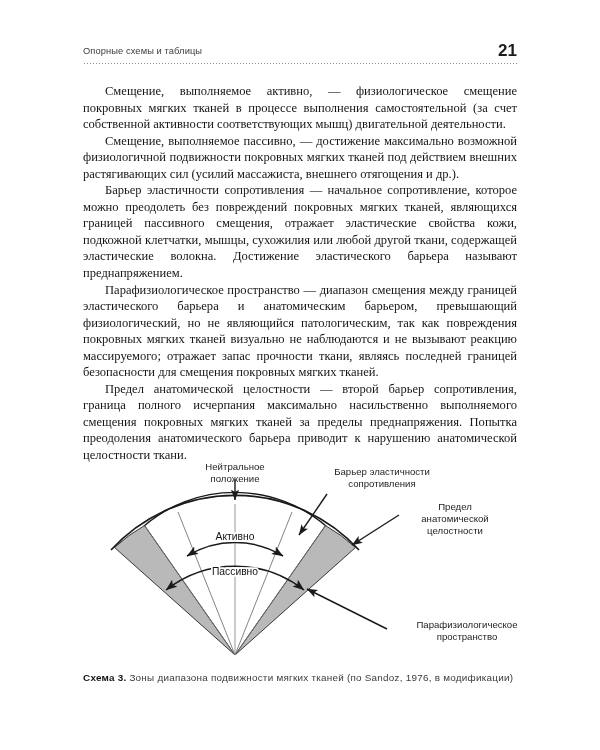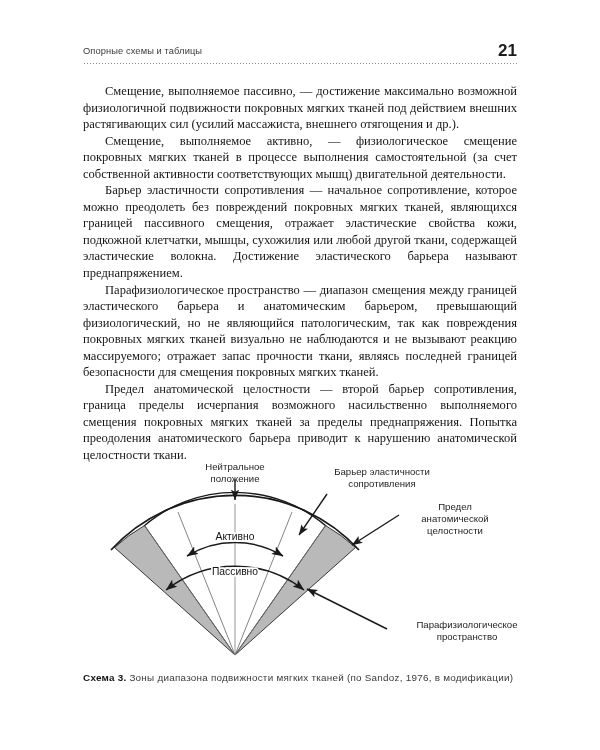--- a/index.html
+++ b/index.html
@@ -129,25 +129,25 @@
 
 <div class="page">
 
   <div class="running-head">
     <div class="running-head-title">Опорные схемы и таблицы</div>
     <div class="running-head-folio">21</div>
     <div class="running-head-rule"></div>
   </div>
 
   <div class="body-copy">
+    <p class="para">Смещение, выполняемое активно, — физиологическое смещение покровных мягких тканей в процессе выполнения самостоятельной (за счет собственной активности соответствующих мышц) двигательной деятельности.</p>
     <p class="para">Смещение, выполняемое пассивно, — достижение максимально возможной физиологичной подвижности покровных мягких тканей под действием внешних растягивающих сил (усилий массажиста, внешнего отягощения и др.).</p>
-    <p class="para">Смещение, выполняемое активно, — физиологическое смещение покровных мягких тканей в процессе выполнения самостоятельной (за счет собственной активности соответствующих мышц) двигательной деятельности.</p>
     <p class="para">Барьер эластичности сопротивления — начальное сопротивление, которое можно преодолеть без повреждений покровных мягких тканей, являющихся границей пассивного смещения, отражает эластические свойства кожи, подкожной клетчатки, мышцы, сухожилия или любой другой ткани, содержащей эластические волокна. Достижение эластического барьера называют преднапряжением.</p>
     <p class="para">Парафизиологическое пространство — диапазон смещения между границей эластического барьера и анатомическим барьером, превышающий физиологический, но не являющийся патологическим, так как повреждения покровных мягких тканей визуально не наблюдаются и не вызывают реакцию массируемого; отражает запас прочности ткани, являясь последней границей безопасности для смещения покровных мягких тканей.</p>
-    <p class="para">Предел анатомической целостности — второй барьер сопротивления, граница пределы исчерпания возможного насильственно выполняемого смещения покровных мягких тканей за пределы преднапряжения. Попытка преодоления анатомического барьера приводит к нарушению анатомической целостности ткани.</p>
+    <p class="para">Предел анатомической целостности — второй барьер сопротивления, граница полного исчерпания максимально насильственно выполняемого смещения покровных мягких тканей за пределы преднапряжения. Попытка преодоления анатомического барьера приводит к нарушению анатомической целостности ткани.</p>
   </div>
 
   <div class="figure">
     <svg width="600" height="215" viewBox="0 0 600 215">
 
       <g>
 
         <path d="M228,193 L107.5,85.5 A165,165 0 0 1 137.5,63.5 Z" fill="#b9b9b9" stroke="#262626" stroke-width="0.9"></path>
 
         <path d="M228,193 L348.5,85.5 A165,165 0 0 0 318.5,63.5 Z" fill="#b9b9b9" stroke="#262626" stroke-width="0.9"></path>

